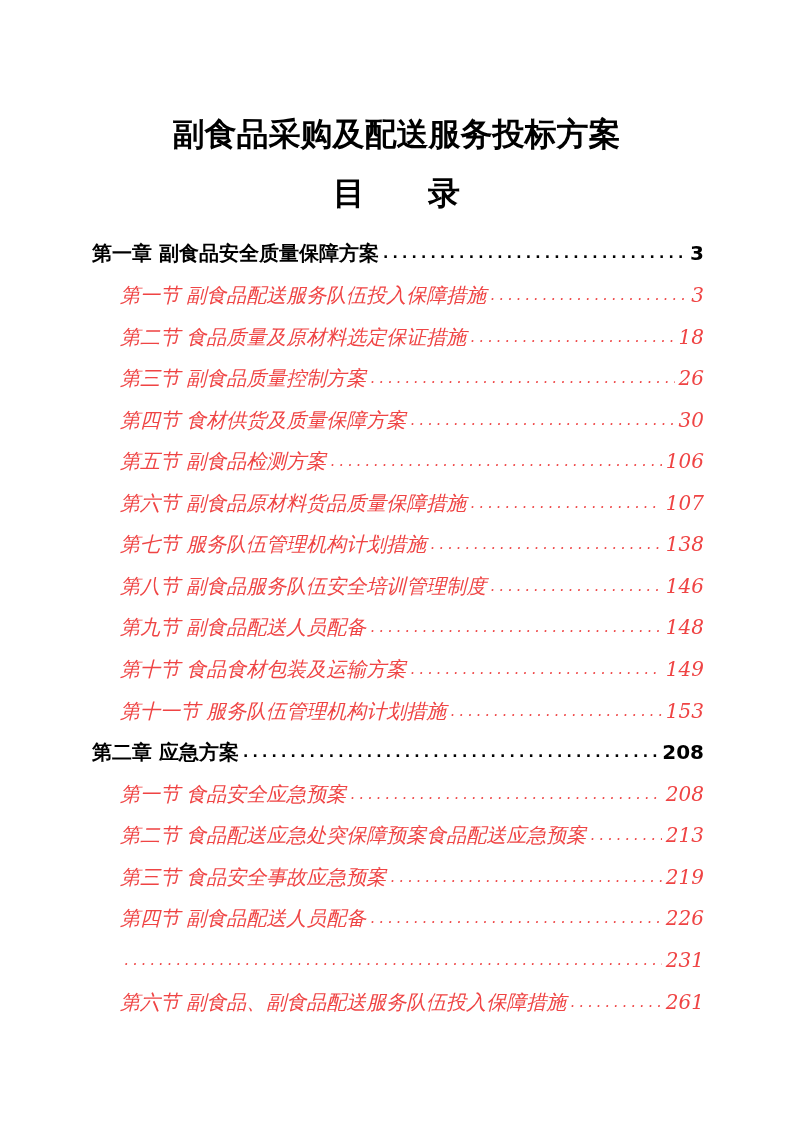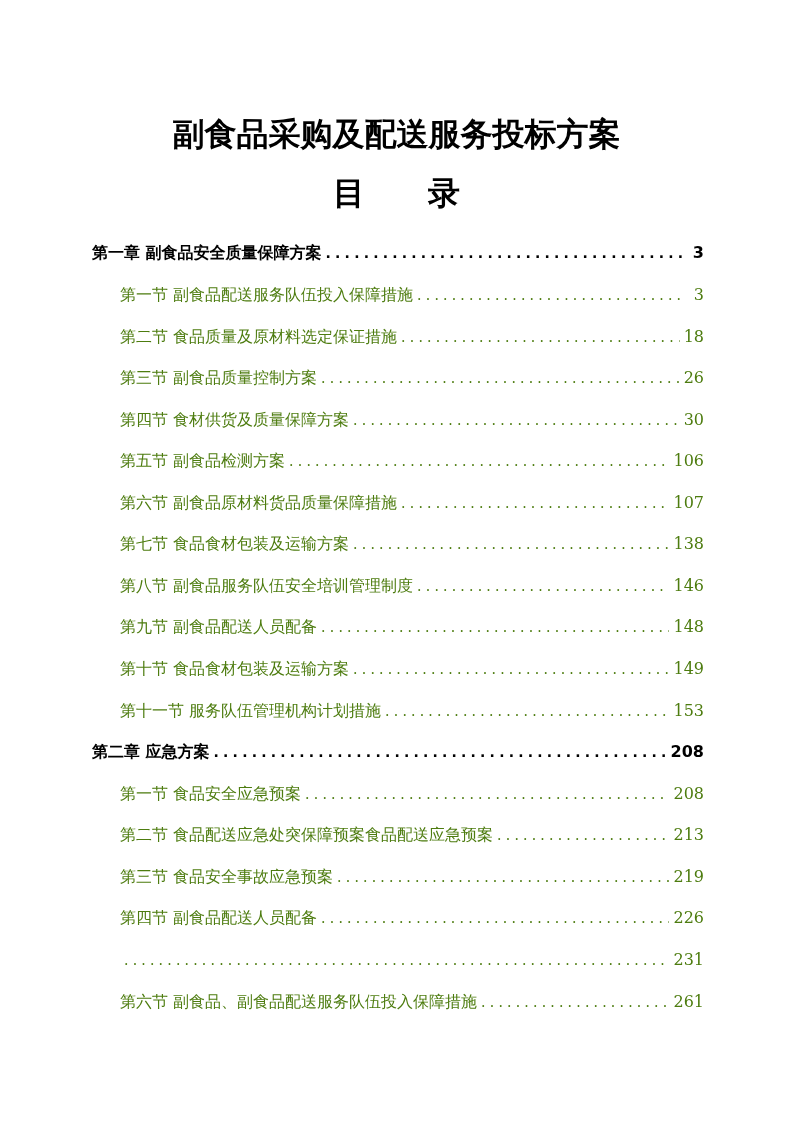--- a/index.html
+++ b/index.html
@@ -52,36 +52,37 @@
       left: 0;
       top: 0;
       width: 793px;
     }
     .toc-row {
       position: absolute;
       display: flex;
       align-items: center;
       height: 22px;
       line-height: 22px;
-      font-size: 16px;
+      font-size: 20px;
       white-space: nowrap;
       overflow: hidden;
     }
     .toc-row.chapter {
       left: 92px;
       width: 612px;
       font-family: "DejaVu Sans", "Liberation Sans", sans-serif;
       font-weight: bold;
     }
     .toc-row.section {
       left: 120px;
       width: 584px;
       font-family: "DejaVu Serif", "Liberation Serif", serif;
       font-weight: normal;
-      color: #4d7c0f;
+      color: #ef4444;
+      font-style: italic;
     }
     .toc-label {
       flex: 0 0 auto;
     }
     .toc-dots {
       flex: 1 1 auto;
       overflow: hidden;
       white-space: nowrap;
       margin: 0 4px;
       letter-spacing: 4.2px;
@@ -133,21 +134,21 @@
       <span class="toc-label">第五节  副食品检测方案</span>
       <span class="toc-dots"></span>
       <span class="toc-page">106</span>
     </div>
     <div class="toc-row section" style="top:476px">
       <span class="toc-label">第六节  副食品原材料货品质量保障措施</span>
       <span class="toc-dots"></span>
       <span class="toc-page">107</span>
     </div>
     <div class="toc-row section" style="top:517px">
-      <span class="toc-label">第七节  食品食材包装及运输方案</span>
+      <span class="toc-label">第七节  服务队伍管理机构计划措施</span>
       <span class="toc-dots"></span>
       <span class="toc-page">138</span>
     </div>
     <div class="toc-row section" style="top:559px">
       <span class="toc-label">第八节  副食品服务队伍安全培训管理制度</span>
       <span class="toc-dots"></span>
       <span class="toc-page">146</span>
     </div>
     <div class="toc-row section" style="top:600px">
       <span class="toc-label">第九节  副食品配送人员配备</span>

